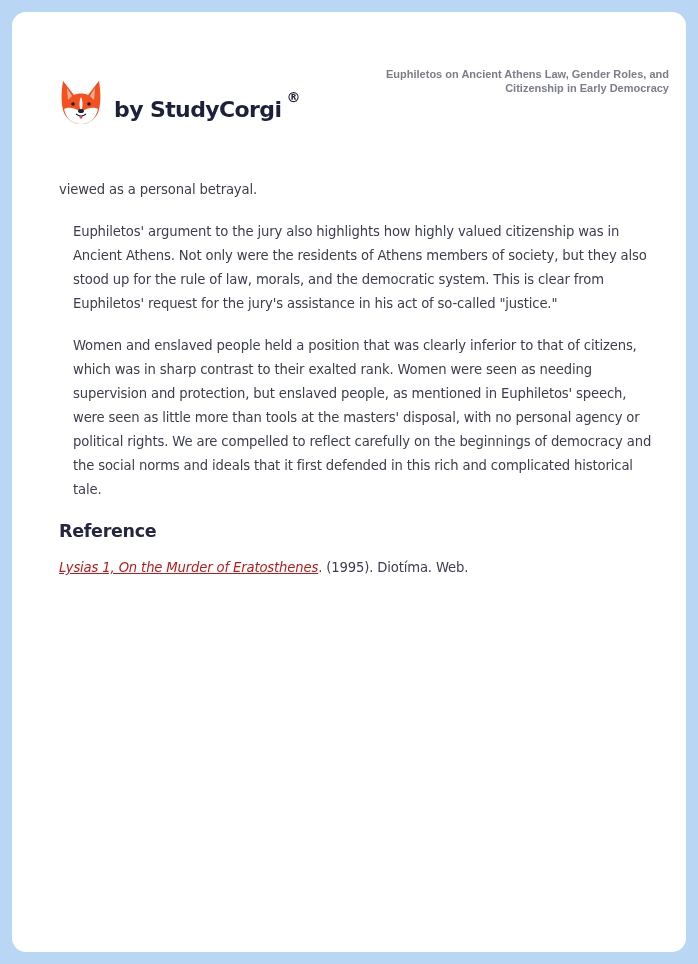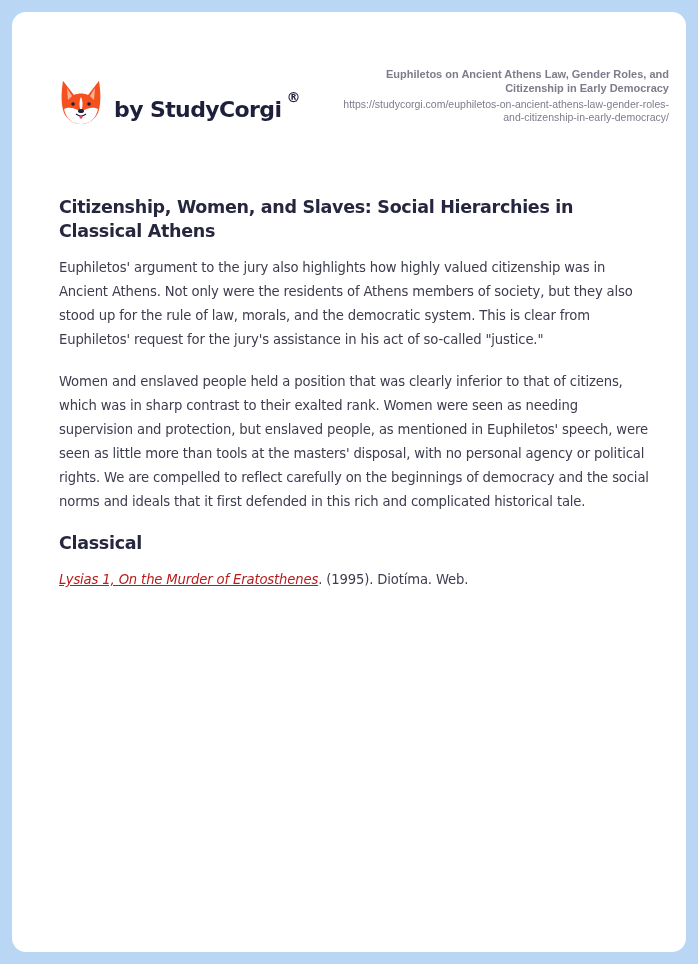--- a/index.html
+++ b/index.html
@@ -67,21 +67,21 @@
       left: 47px; top: 166px;
       width: 596px;
       font-family: "DejaVu Sans", sans-serif;
       color: #3c3d4f;
     }
     .para {
       font-size: 13.2px;
       line-height: 24px;
       letter-spacing: -0.15px;
     }
-    .para + .para { margin-top: 18px; }
+    .para + .para { margin-top: 18px; margin-left: 14px; }
     .h2 {
       font-family: "DejaVu Sans", sans-serif;
       font-weight: bold;
       font-size: 17.5px;
       line-height: 24px;
       color: #26273f;
       letter-spacing: -0.3px;
     }
     .h2.sect1 { margin-top: 17px; margin-bottom: 13px; }
     .h2.sect2 { margin-top: 17px; margin-bottom: 13px; }
@@ -117,26 +117,25 @@
 
         <path d="M16 35 Q21 39 26 35" stroke="#1e1f3b" stroke-width="1.2" fill="none"></path>
 
         <path d="M19 37 Q21 43 23 37 Z" fill="#e8405a"></path>
       </svg>
       <span class="logo-text">by StudyCorgi</span>
       <span class="logo-reg">®</span>
     </div>
     <div class="meta">
       <div class="meta-title">Euphiletos on Ancient Athens Law, Gender Roles, and Citizenship in Early Democracy</div>
-      <div class="meta-url">https://studycorgi.com/euphiletos-on-ancient-athens-law-gender-roles-and-citizenship-in-early-democracy/</div>
     </div>
   </div>
 
   <div class="content">
+    <p class="para">viewed as a personal betrayal.</p>
 
-    <h2 class="h2 sect1">Citizenship, Women, and Slaves: Social Hierarchies in Classical Athens</h2>
     <p class="para">Euphiletos' argument to the jury also highlights how highly valued citizenship was in Ancient Athens. Not only were the residents of Athens members of society, but they also stood up for the rule of law, morals, and the democratic system. This is clear from Euphiletos' request for the jury's assistance in his act of so-called "justice."</p>
     <p class="para">Women and enslaved people held a position that was clearly inferior to that of citizens, which was in sharp contrast to their exalted rank. Women were seen as needing supervision and protection, but enslaved people, as mentioned in Euphiletos' speech, were seen as little more than tools at the masters' disposal, with no personal agency or political rights. We are compelled to reflect carefully on the beginnings of democracy and the social norms and ideals that it first defended in this rich and complicated historical tale.</p>
 
-    <h2 class="h2 sect2">Classical</h2>
+    <h2 class="h2 sect2">Reference</h2>
     <p class="para"><a class="ref-link">Lysias 1, On the Murder of Eratosthenes</a><span>. (1995). Diotíma. Web.</span></p>
   </div>
 </div>
 
 </body></html>

